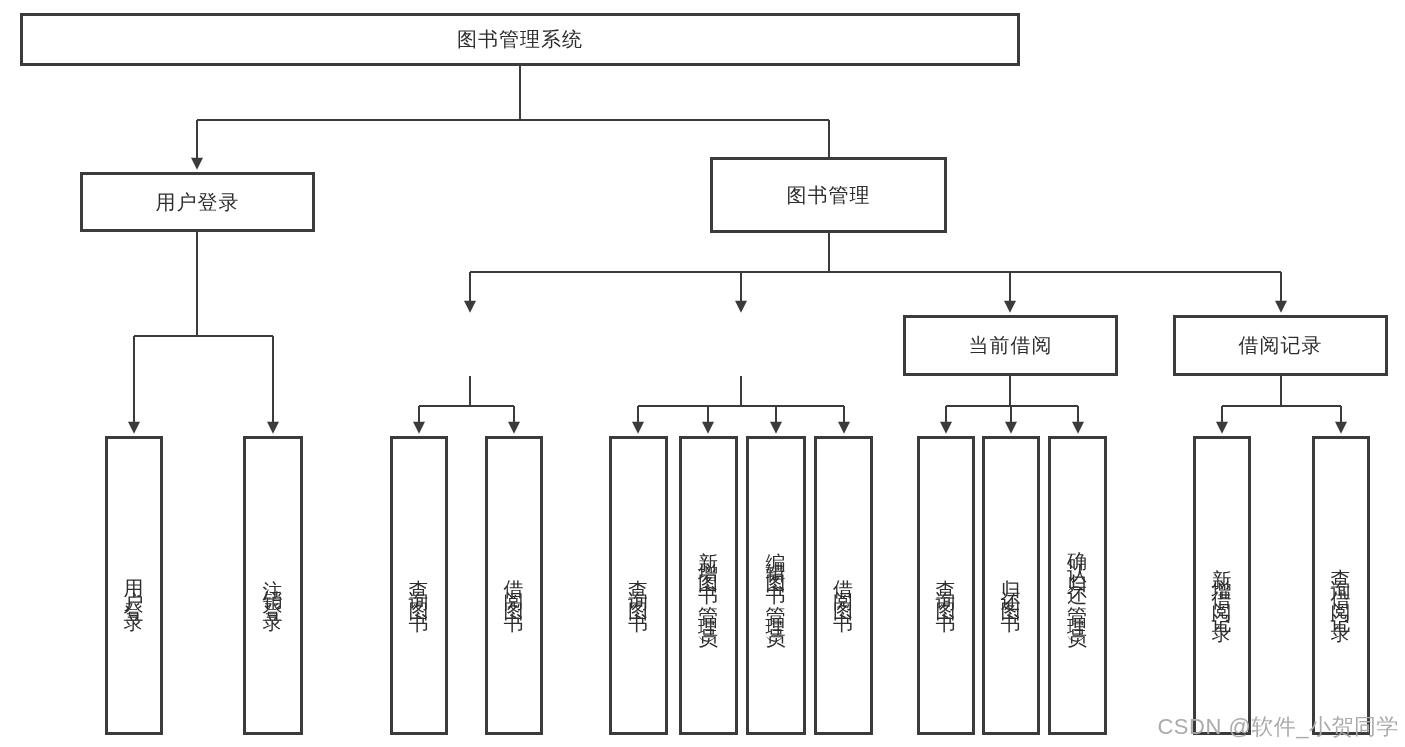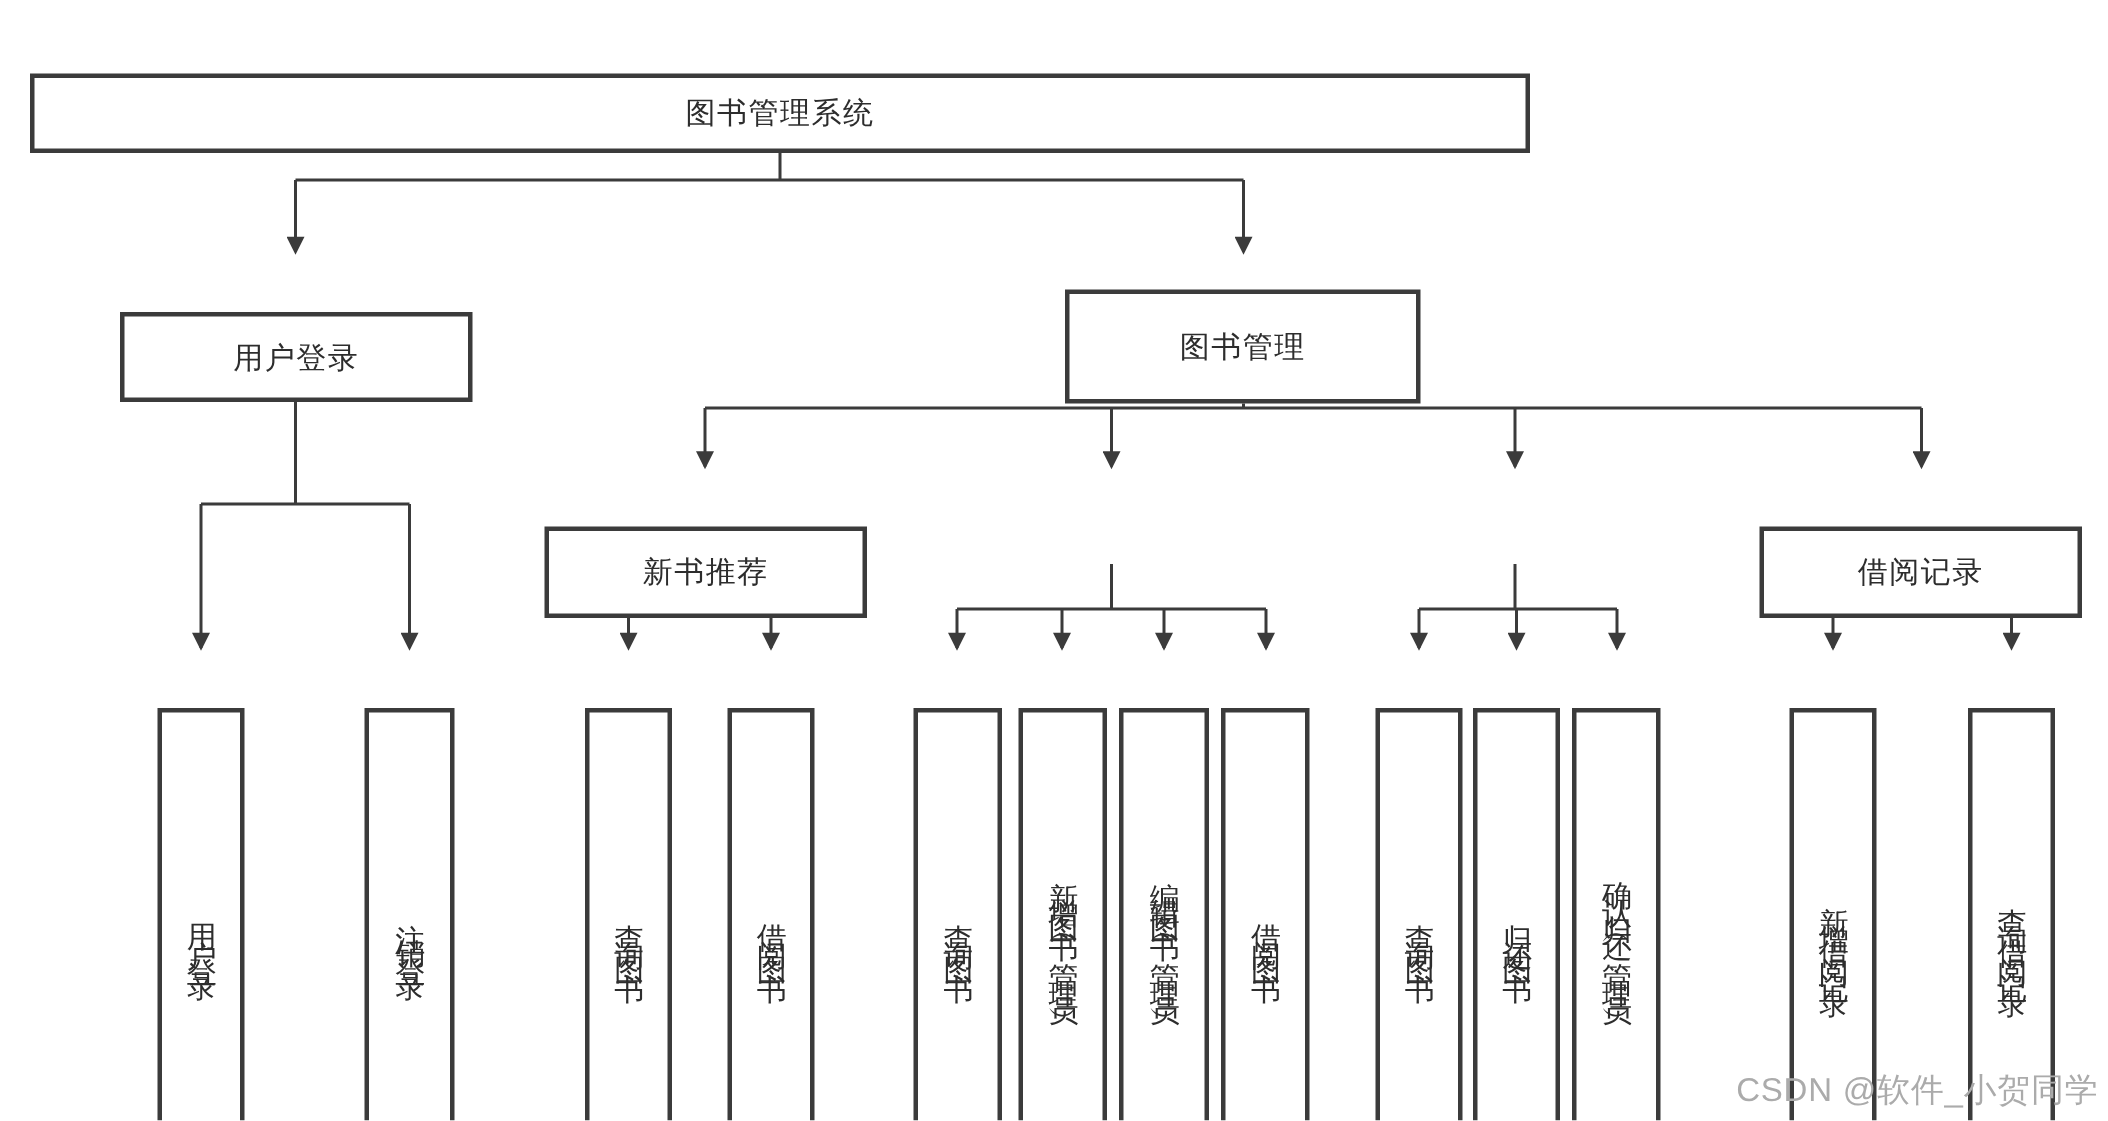--- a/index.html
+++ b/index.html
@@ -6,21 +6,21 @@
   .stage{
     position:relative;width:1405px;height:747px;background:#ffffff;overflow:hidden;
     font-family:"Liberation Sans","DejaVu Sans",sans-serif;
   }
   .wires{position:absolute;left:0;top:0;width:1405px;height:747px;}
   .wires path{stroke:#3b3b3b;stroke-width:2;fill:none;}
   .wires path.arrow{marker-end:url(#arw);}
   .box{
     position:absolute;box-sizing:border-box;border:3px solid #3b3b3b;background:#ffffff;
     display:flex;align-items:center;justify-content:center;
-    color:#2d2d2d;font-size:20px;letter-spacing:1px;margin-top:36px;
+    color:#2d2d2d;font-size:20px;letter-spacing:1px;
   }
   .box.v span{
     writing-mode:vertical-rl;text-orientation:upright;
     line-height:1;letter-spacing:11px;
   }
   .watermark{
     position:absolute;right:6px;bottom:5px;z-index:5;
     color:#ababab;font-size:22px;letter-spacing:0.5px;white-space:nowrap;
   }
 </style>
@@ -69,22 +69,22 @@
     <span>图书管理系统</span>
   </div>
 
   <div class="box" style="left:80px;top:172px;width:235px;height:60px">
     <span>用户登录</span>
   </div>
   <div class="box" style="left:710px;top:157px;width:237px;height:76px">
     <span>图书管理</span>
   </div>
 
-  <div class="box" style="left:363px;top:315px;width:215px;height:61px">
-    <span>新书推荐</span>
+  <div class="box" style="left:903px;top:315px;width:215px;height:61px">
+    <span>当前借阅</span>
   </div>
   <div class="box" style="left:1173px;top:315px;width:215px;height:61px">
     <span>借阅记录</span>
   </div>
 
   <div class="box v" style="left:105px;top:436px;width:58px;height:299px">
     <span>用户登录</span>
   </div>
   <div class="box v" style="left:243px;top:436px;width:60px;height:299px">
     <span>注销登录</span>

